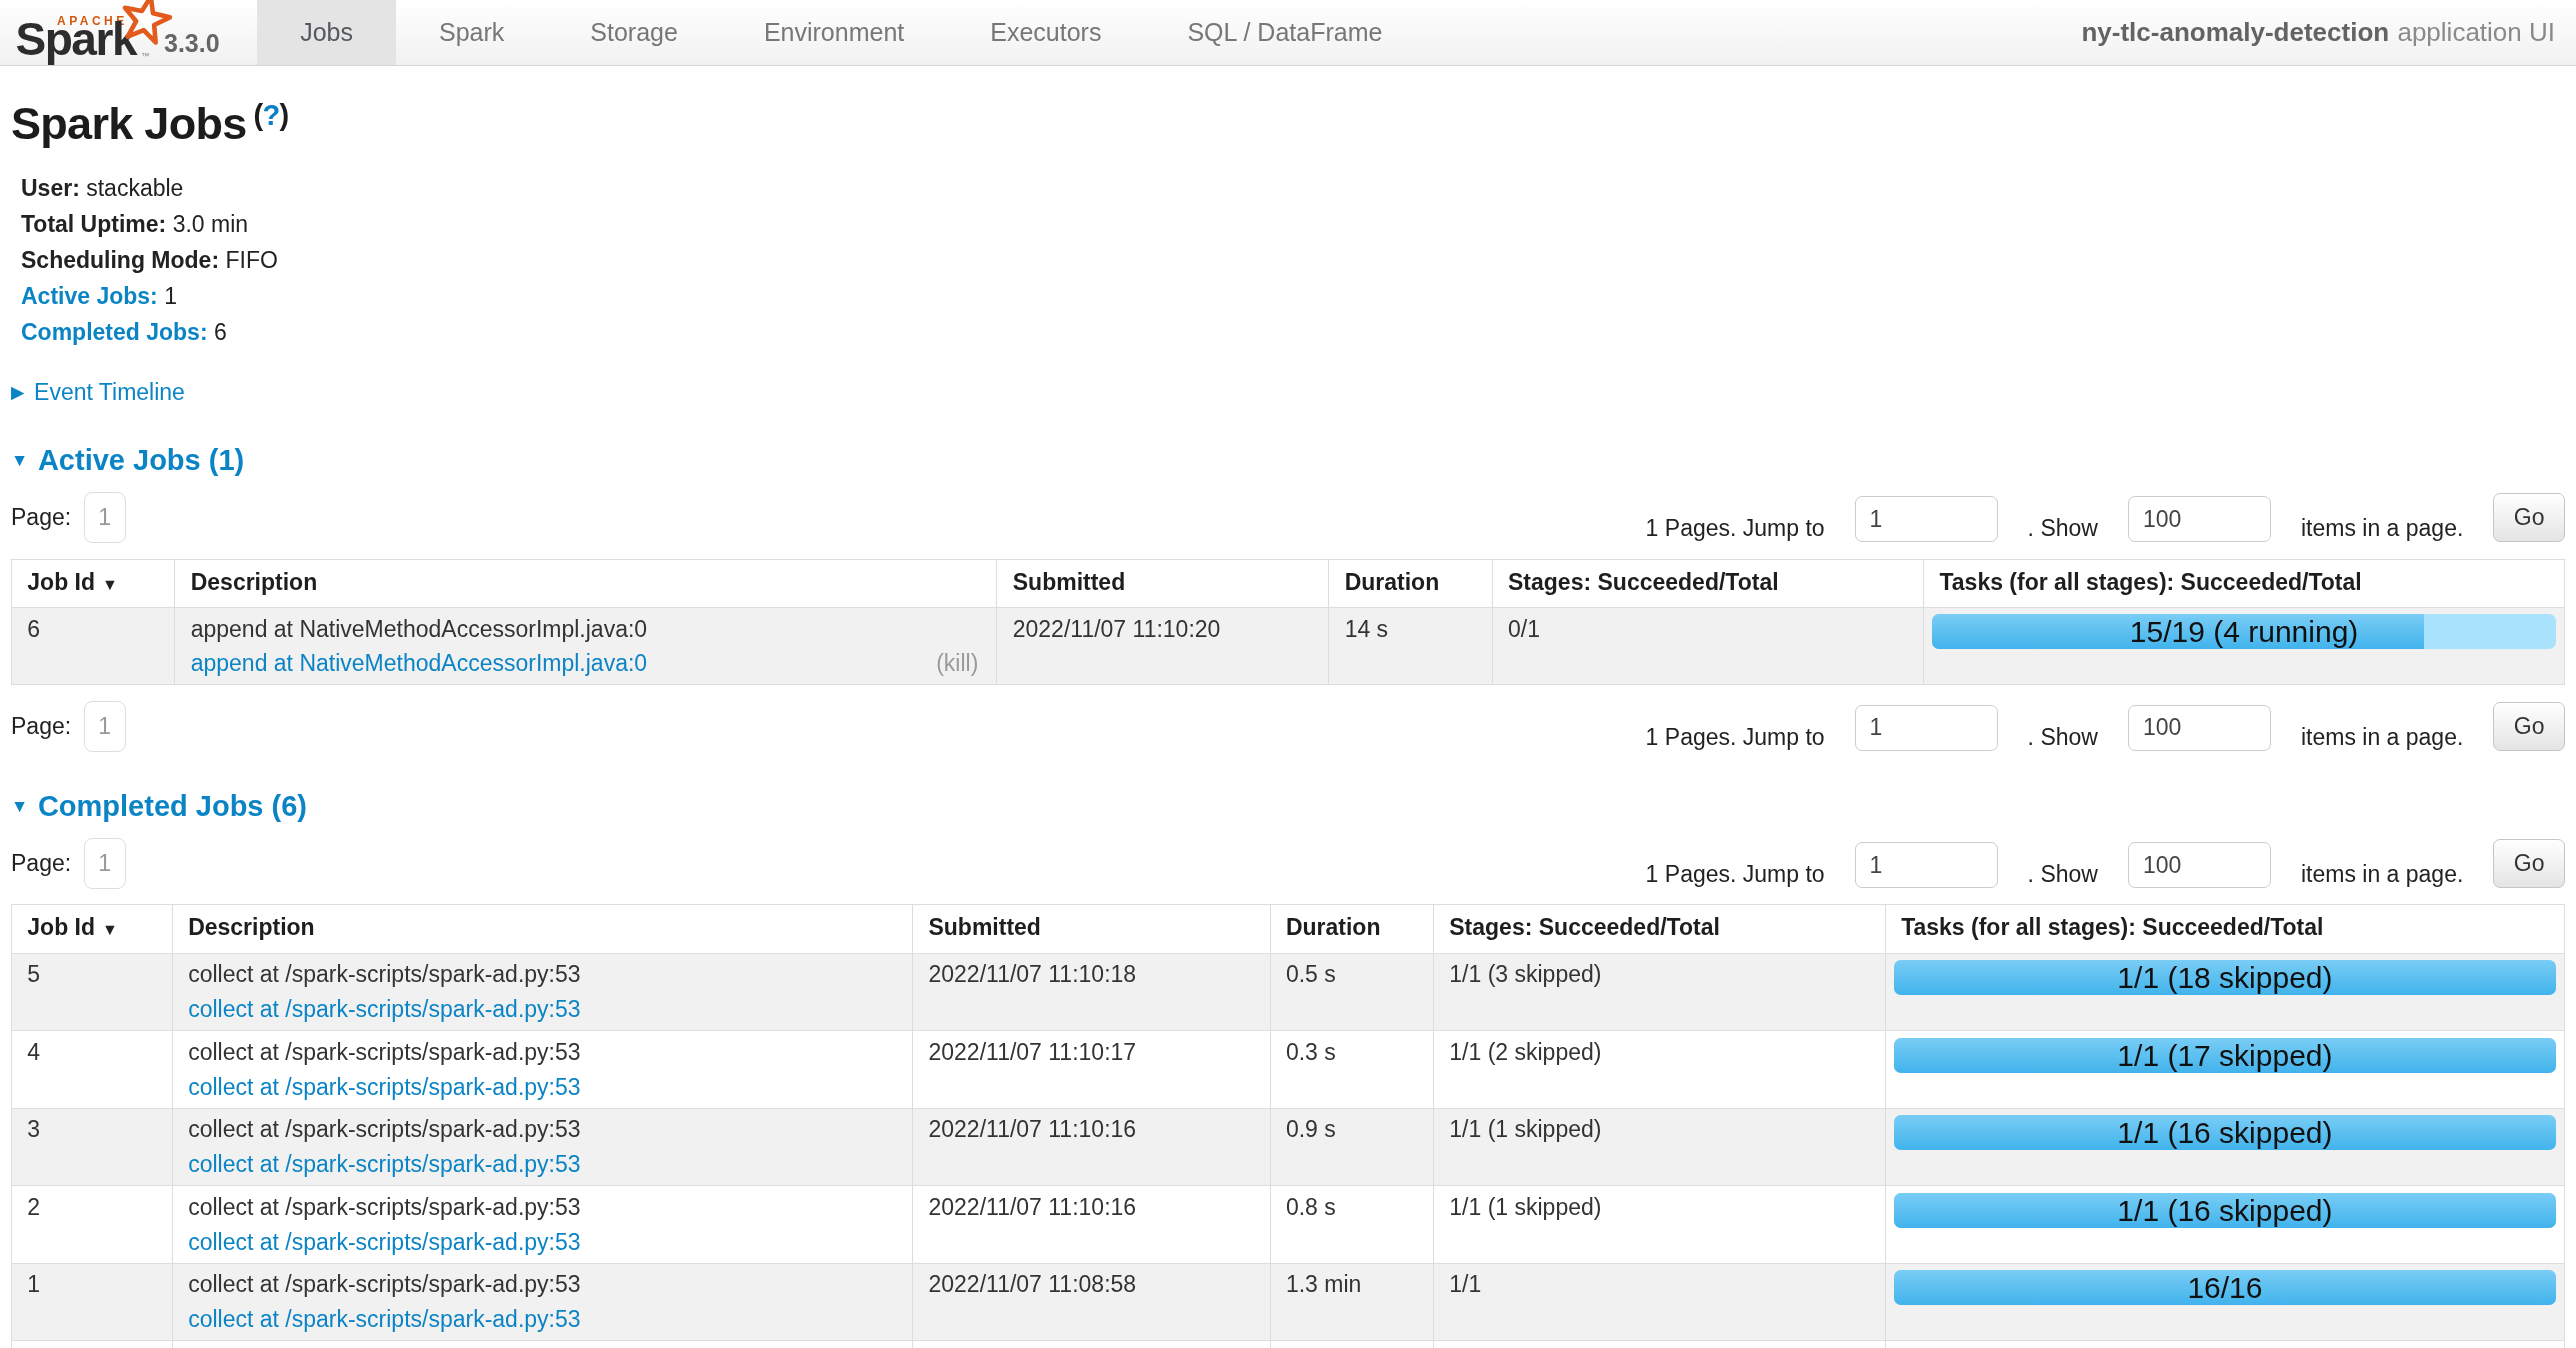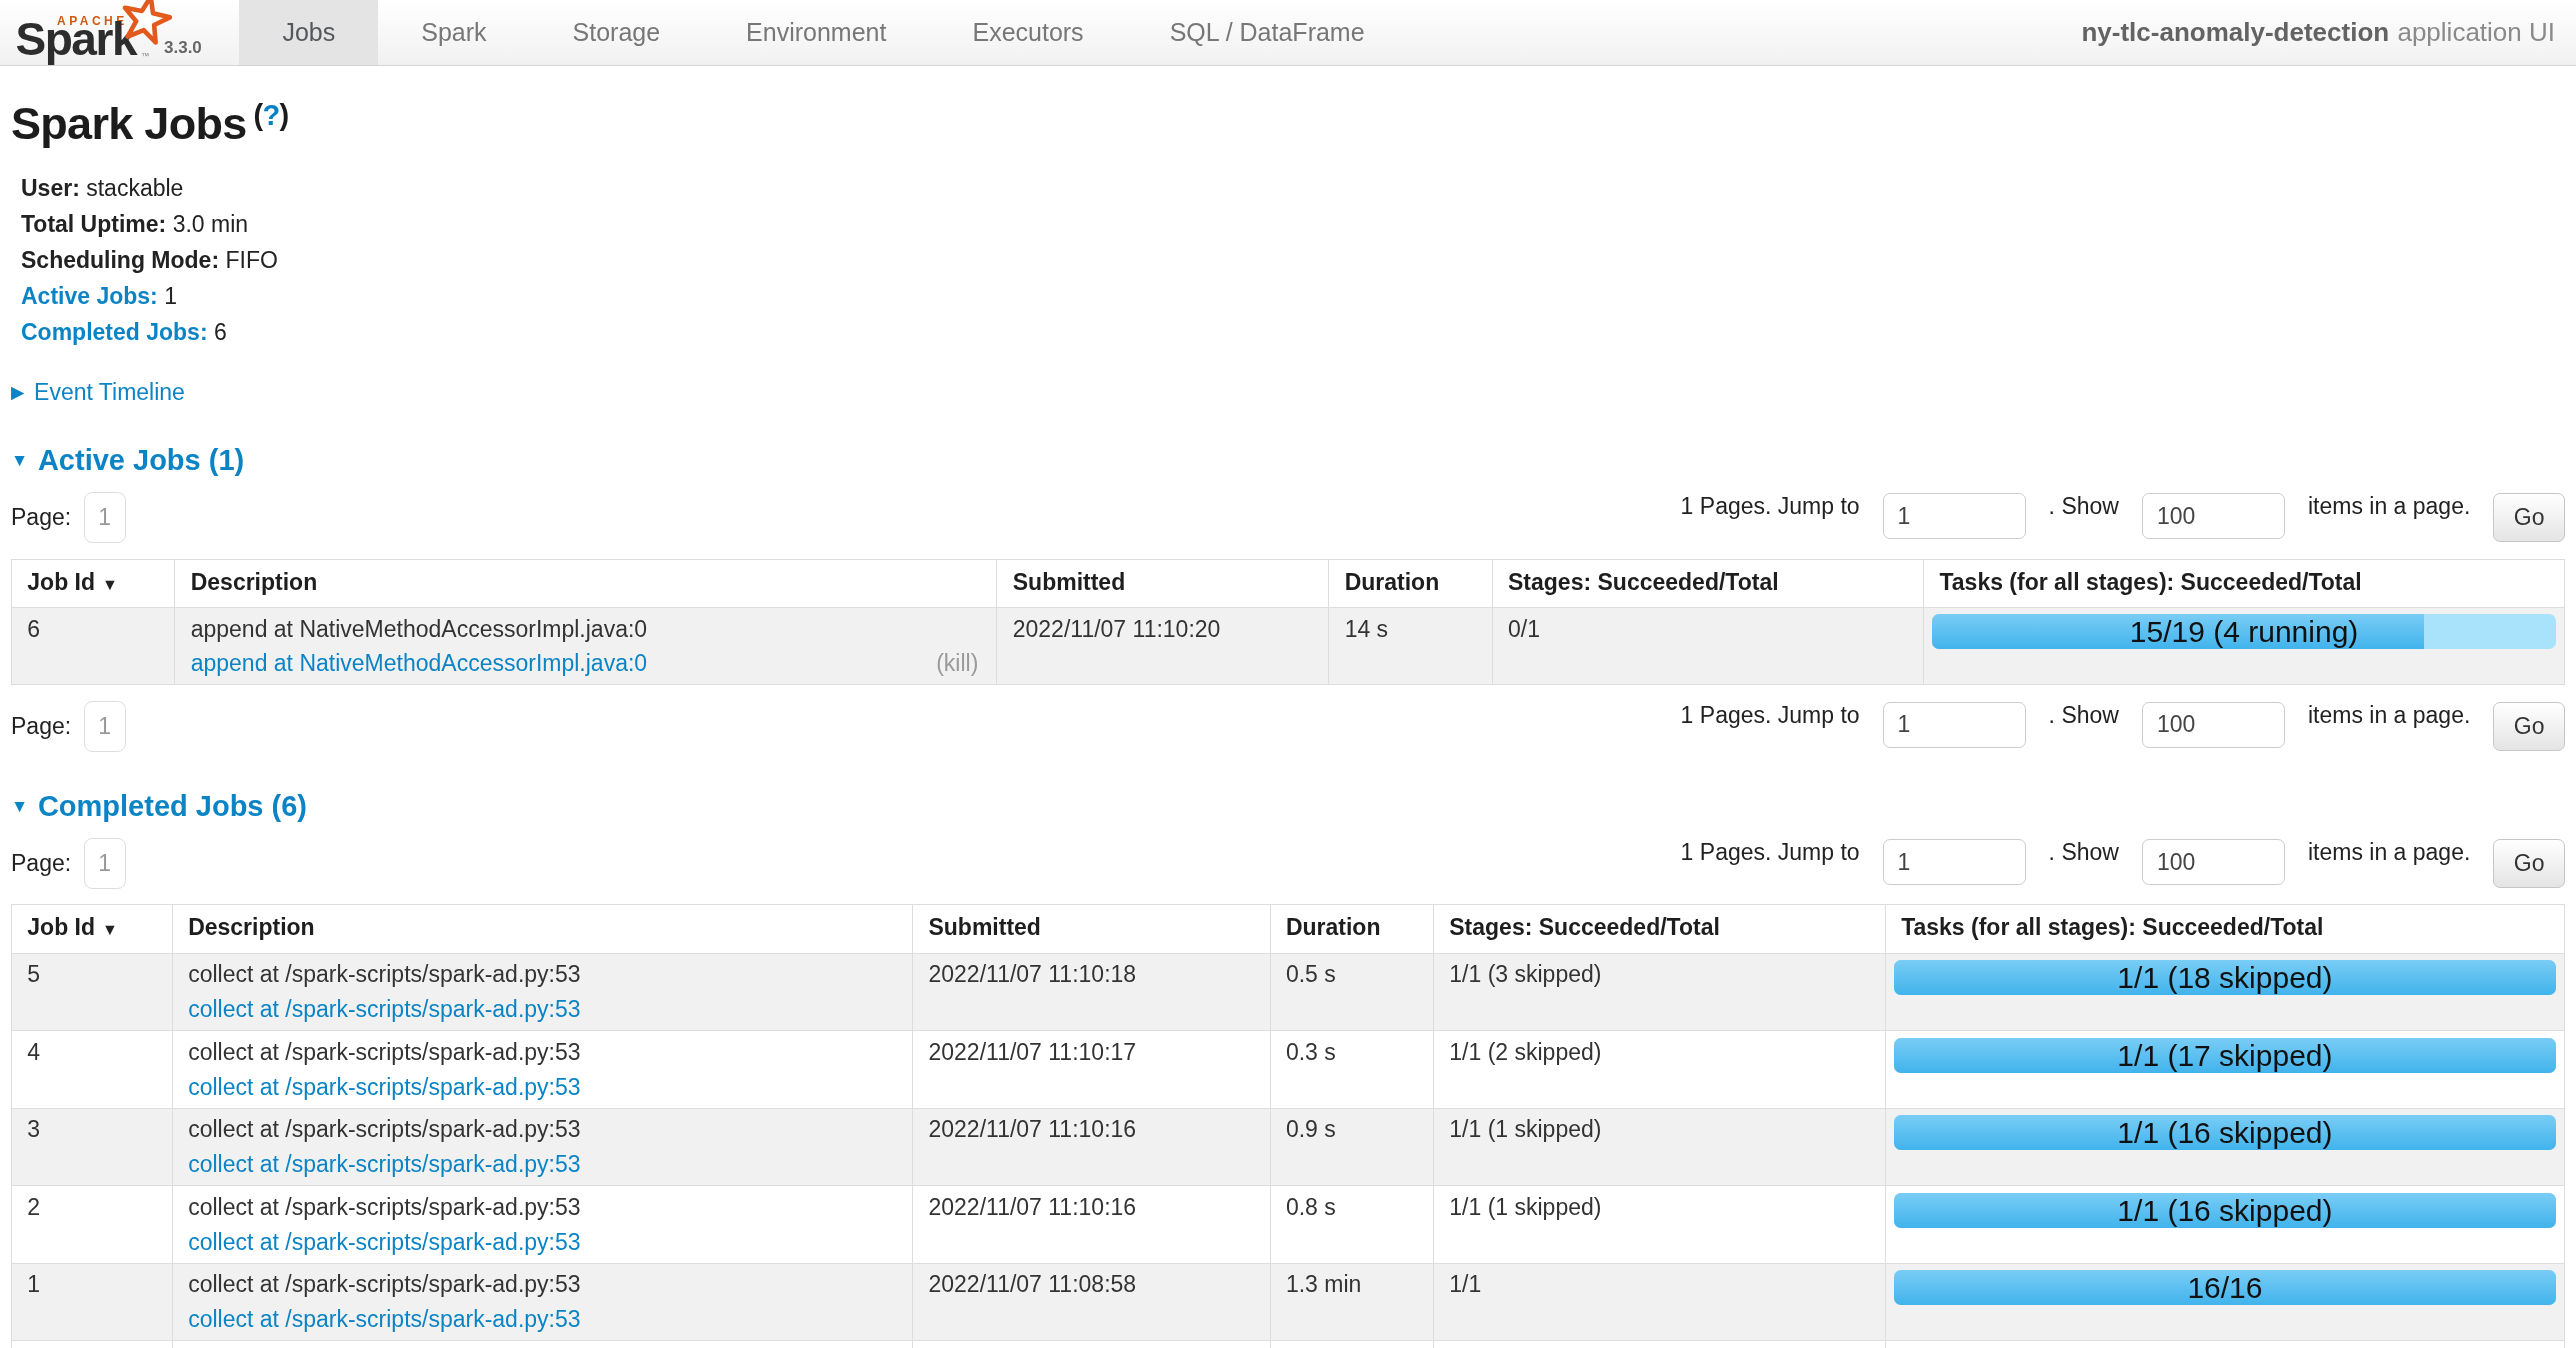--- a/index.html
+++ b/index.html
@@ -21,21 +21,21 @@
   .logo-apache {
     position:absolute; top:11px; left:43px;
     font-size:12px; font-weight:bold; letter-spacing:3.5px; color:#d2590f;
   }
   .logo-spark {
     position:absolute; bottom:-5.6px; left:1.4px;
     font-size:46px; font-weight:800; color:#2d2d2d; letter-spacing:-1.4px;
   }
   .logo-tm { position:absolute; bottom:0px; left:127px; font-size:8.3px; color:#888; }
   .logo-star { position:absolute; top:-9.7px; right:-18px; transform:rotate(12deg); }
-  .version { font-size:17px; font-weight:bold; color:#666; margin:0 0 2.8px 11px; }
+  .version { font-size:25px; font-weight:bold; color:#666; margin:0 0 2.8px 11px; }
   .tabs { display:flex; list-style:none; margin:0 0 0 32px; padding:0; }
   .tab { display:flex; align-items:center; padding:0 43px; font-size:25px; color:#777; cursor:pointer; }
   .tab.active { background:#e4e4e4; color:#54585c; }
   .app-name { margin-left:auto; display:flex; align-items:center; padding-right:21px; font-size:26px; color:#8a8a8a; }
   .app-name strong { color:#636363; margin-right:8.3px; }
 
   
   .content { padding:0 11px; }
   .page-title { font-size:45px; font-weight:bold; color:#1c1c1c; margin:32px 0 18px; letter-spacing:-0.7px; }
   .help { font-size:29px; font-weight:bold; color:#1c1c1c; vertical-align:14px; margin-left:7px; cursor:pointer; }
@@ -55,21 +55,21 @@
   }
 
   
   .pagination-row { display:flex; justify-content:space-between; align-items:center; margin:15.3px 0; color:#222; }
   .page-left { display:flex; align-items:center; gap:12.5px; }
   .page-input {
     width:42px; height:51px; border:1.4px solid #ddd; border-radius:8.3px;
     text-align:center; color:#999; font-size:23px; background:#fff; outline:none;
     font-family:"Liberation Sans", sans-serif;
   }
-  .page-right { display:flex; align-items:flex-start; gap:23px; }
+  .page-right { display:flex; align-items:flex-end; gap:30px; }
   .jump-input {
     width:143px; height:46px; border:1.4px solid #ccc; border-radius:7px;
     padding:0 14px; font-size:23px; color:#444; outline:none; background:#fff;
     font-family:"Liberation Sans", sans-serif;
   }
   .go-btn {
     height:49px; padding:0 19.5px; border:1.4px solid #c6c6c6; border-radius:7px;
     background:linear-gradient(#ffffff,#e4e4e4); font-size:23px; color:#333; cursor:pointer;
     font-family:"Liberation Sans", sans-serif;
   }

